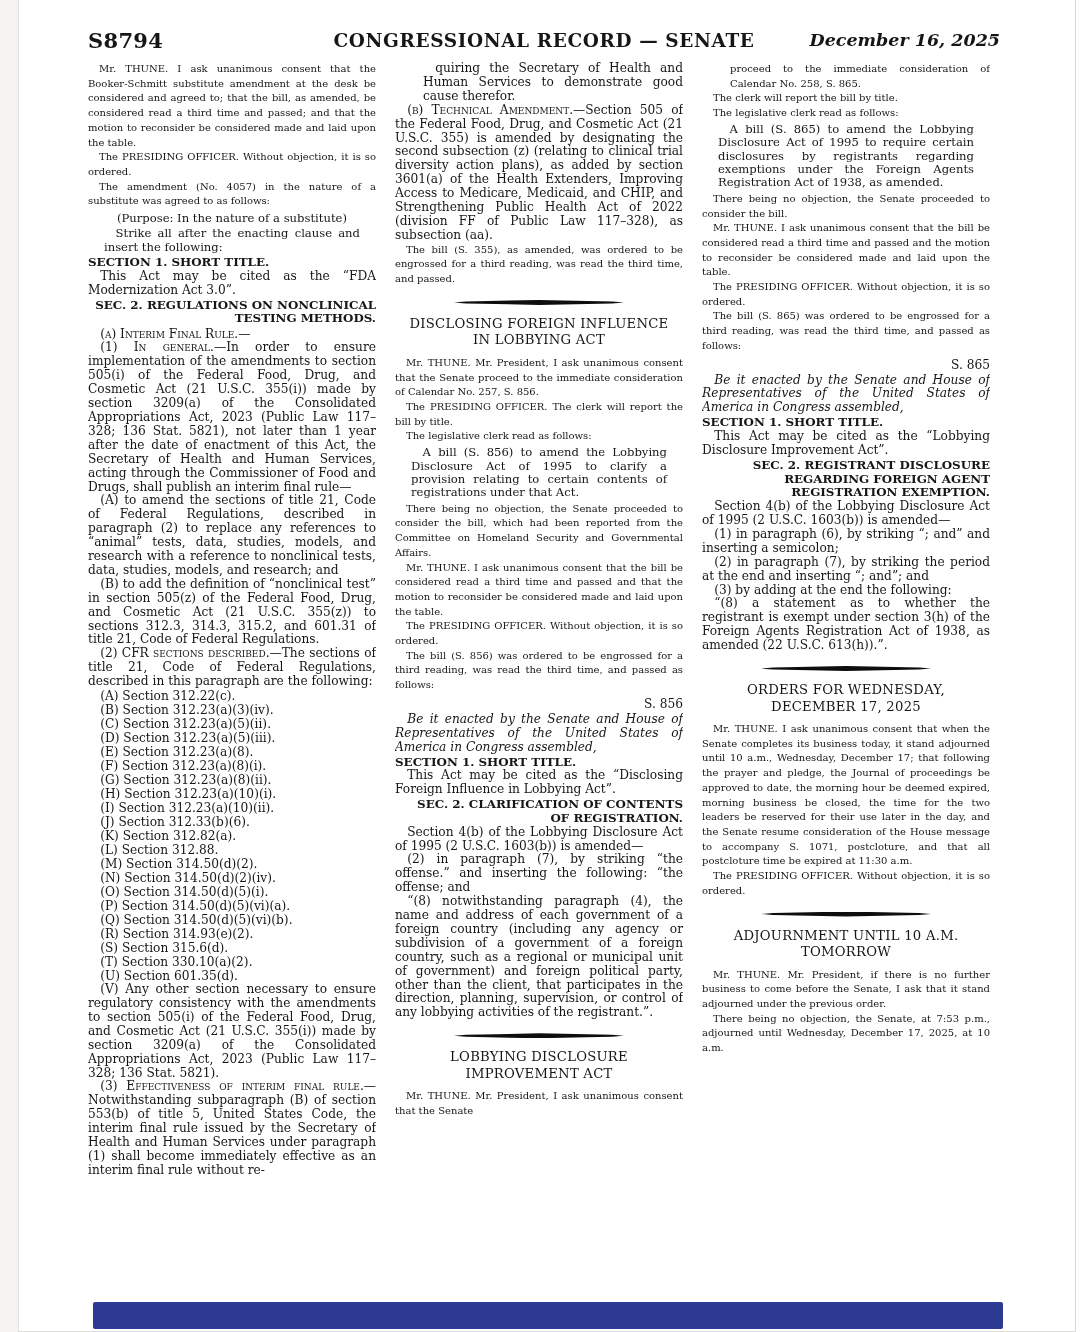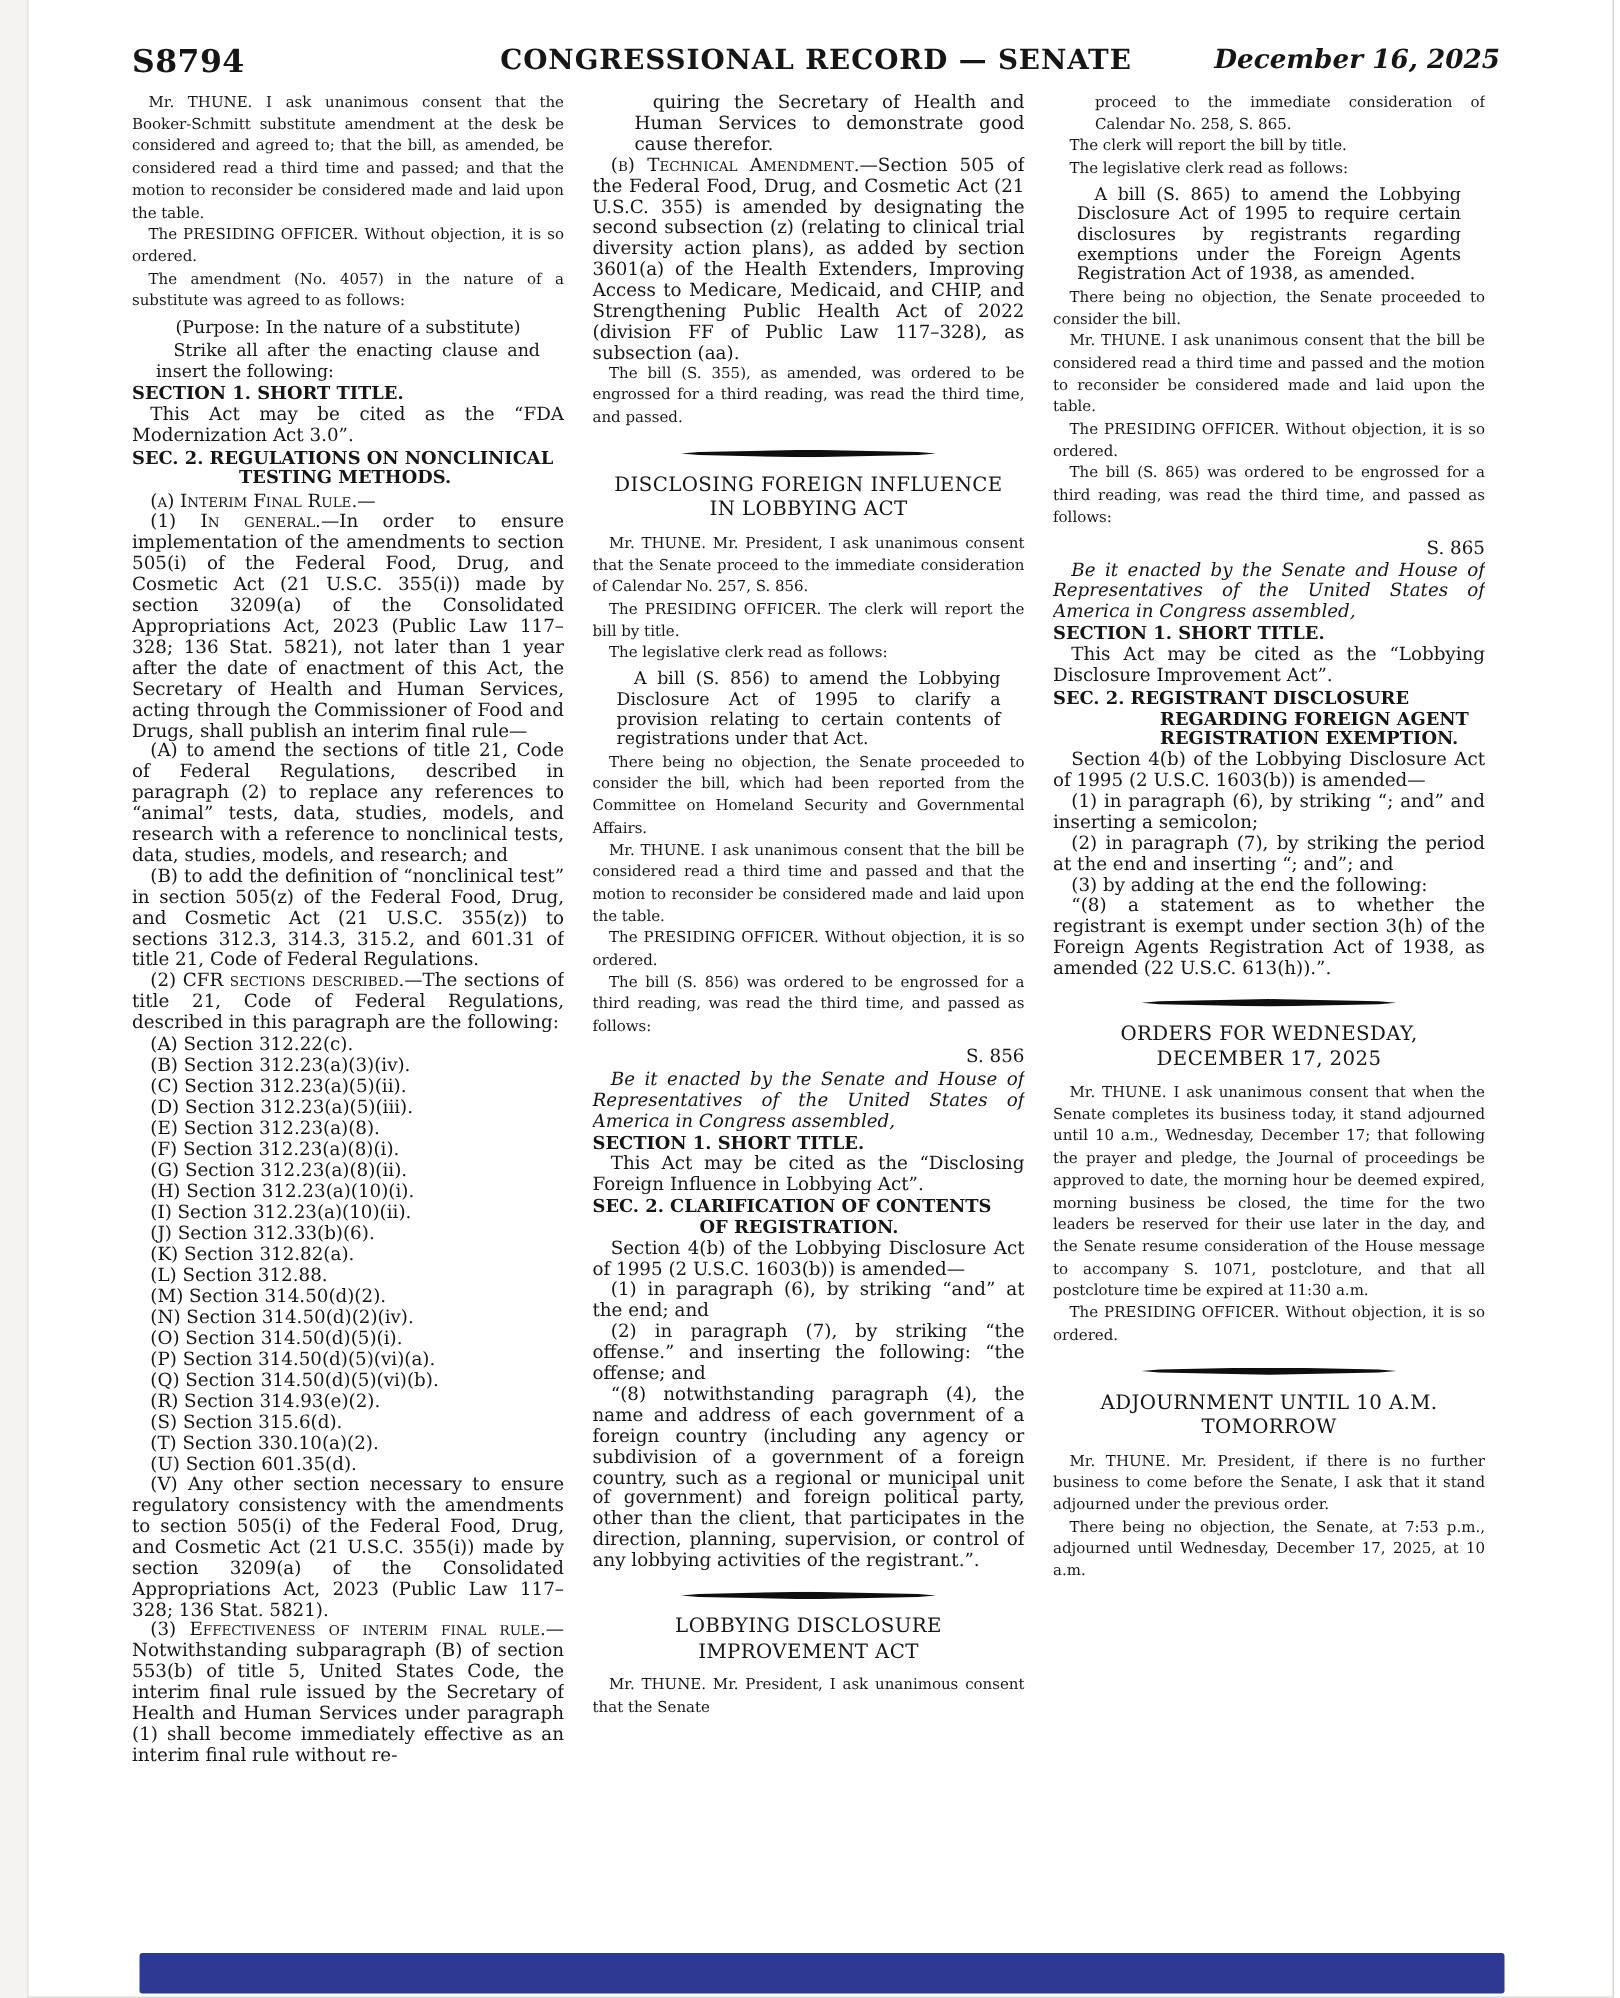--- a/index.html
+++ b/index.html
@@ -21,21 +21,21 @@
   .columns{position:absolute;left:88px;top:62px;width:902px;height:1185px;display:flex;gap:19px;}
   .col{flex:1 1 0;overflow:hidden;}
 
   .blk{margin:0;}
   .p,.p0,.psc{font-size:10px;line-height:14.7px;text-align:justify;}
   .p,.psc{text-indent:1.1em;}
   .p0{text-indent:0;margin-left:28px;}
   .small{font-size:11.6px;line-height:13.4px;text-align:justify;text-indent:1em;margin:2px 16px;}
   .small-center{font-size:11.6px;line-height:13.4px;text-align:center;margin:3px 0 1px;}
   .secthead{font-size:11.9px;font-weight:bold;line-height:13.6px;margin-top:1px;}
-  .sechead2{font-size:11.9px;font-weight:bold;line-height:13.8px;padding-left:6em;text-indent:-6em;margin-top:1px;}
+  .sechead2{font-size:11.9px;font-weight:bold;line-height:13.8px;padding-left:6em;text-indent:-6em;margin-top:1px;text-align:right;}
   .bill{font-size:12.2px;line-height:13.9px;text-align:justify;text-indent:1em;}
   .li{font-size:12.2px;line-height:14px;text-align:left;text-indent:1em;}
   .scline{font-size:12.2px;line-height:14.2px;text-indent:1em;margin-top:1px;}
   .center{font-size:12.2px;line-height:14px;text-align:right;margin:4px 0 2px;}
   .enacted{font-size:12.2px;line-height:13.9px;font-style:italic;text-align:justify;text-indent:1em;}
   .sc{font-variant:small-caps;}
   .h1{font-size:13.2px;line-height:16.5px;text-align:center;letter-spacing:0.25px;margin:8px 14px 7px;}
   .divider{width:170px;height:5px;margin:13px auto 11px;background:#0e0e0e;
            clip-path:polygon(0 50%,7% 30%,50% 0,93% 30%,100% 50%,93% 70%,50% 100%,7% 70%);}
 
@@ -106,21 +106,20 @@
       <p class="blk p">There being no objection, the Senate proceeded to consider the bill, which had been reported from the Committee on Homeland Security and Governmental Affairs.</p>
       <p class="blk p">Mr. THUNE. I ask unanimous consent that the bill be considered read a third time and passed and that the motion to reconsider be considered made and laid upon the table.</p>
       <p class="blk p">The PRESIDING OFFICER. Without objection, it is so ordered.</p>
       <p class="blk p">The bill (S. 856) was ordered to be engrossed for a third reading, was read the third time, and passed as follows:</p>
       <p class="blk center">S. 856</p>
       <p class="blk enacted">Be it enacted by the Senate and House of Representatives of the United States of America in Congress assembled,</p>
       <p class="blk secthead">SECTION 1. SHORT TITLE.</p>
       <p class="blk bill">This Act may be cited as the “Disclosing Foreign Influence in Lobbying Act”.</p>
       <p class="blk sechead2">SEC. 2. CLARIFICATION OF CONTENTS OF REGISTRATION.</p>
       <p class="blk bill">Section 4(b) of the Lobbying Disclosure Act of 1995 (2 U.S.C. 1603(b)) is amended—</p>
-      <p class="blk bill">(1) in paragraph (6), by striking “and” at the end; and</p>
       <p class="blk bill">(2) in paragraph (7), by striking “the offense.” and inserting the following: “the offense; and</p>
       <p class="blk bill">“(8) notwithstanding paragraph (4), the name and address of each government of a foreign country (including any agency or subdivision of a government of a foreign country, such as a regional or municipal unit of government) and foreign political party, other than the client, that participates in the direction, planning, supervision, or control of any lobbying activities of the registrant.”.</p>
       <div class="divider"></div>
       <p class="blk h1">LOBBYING DISCLOSURE IMPROVEMENT ACT</p>
       <p class="blk p">Mr. THUNE. Mr. President, I ask unanimous consent that the Senate</p>
     </div>
   <div class="col" id="col-2">
       <p class="blk p0">proceed to the immediate consideration of Calendar No. 258, S. 865.</p>
       <p class="blk p">The clerk will report the bill by title.</p>
       <p class="blk p">The legislative clerk read as follows:</p>

